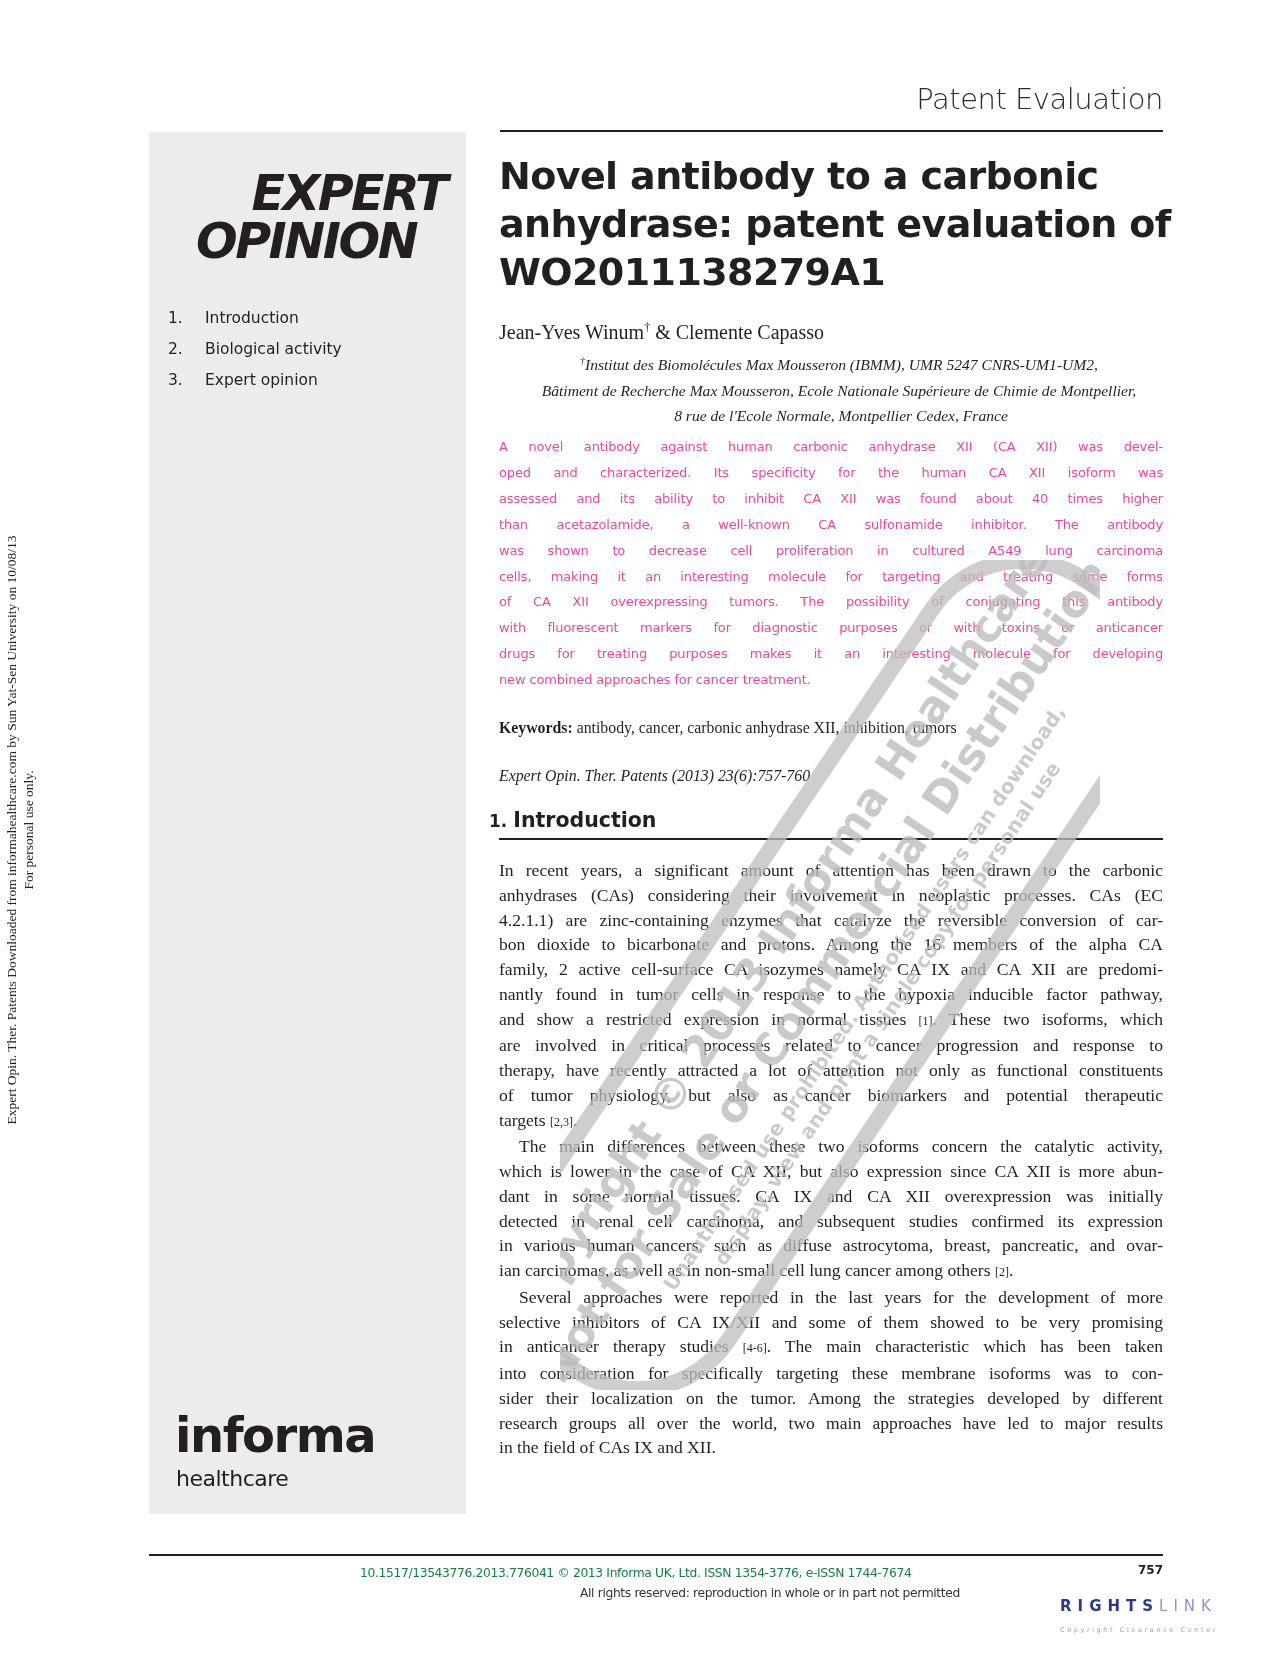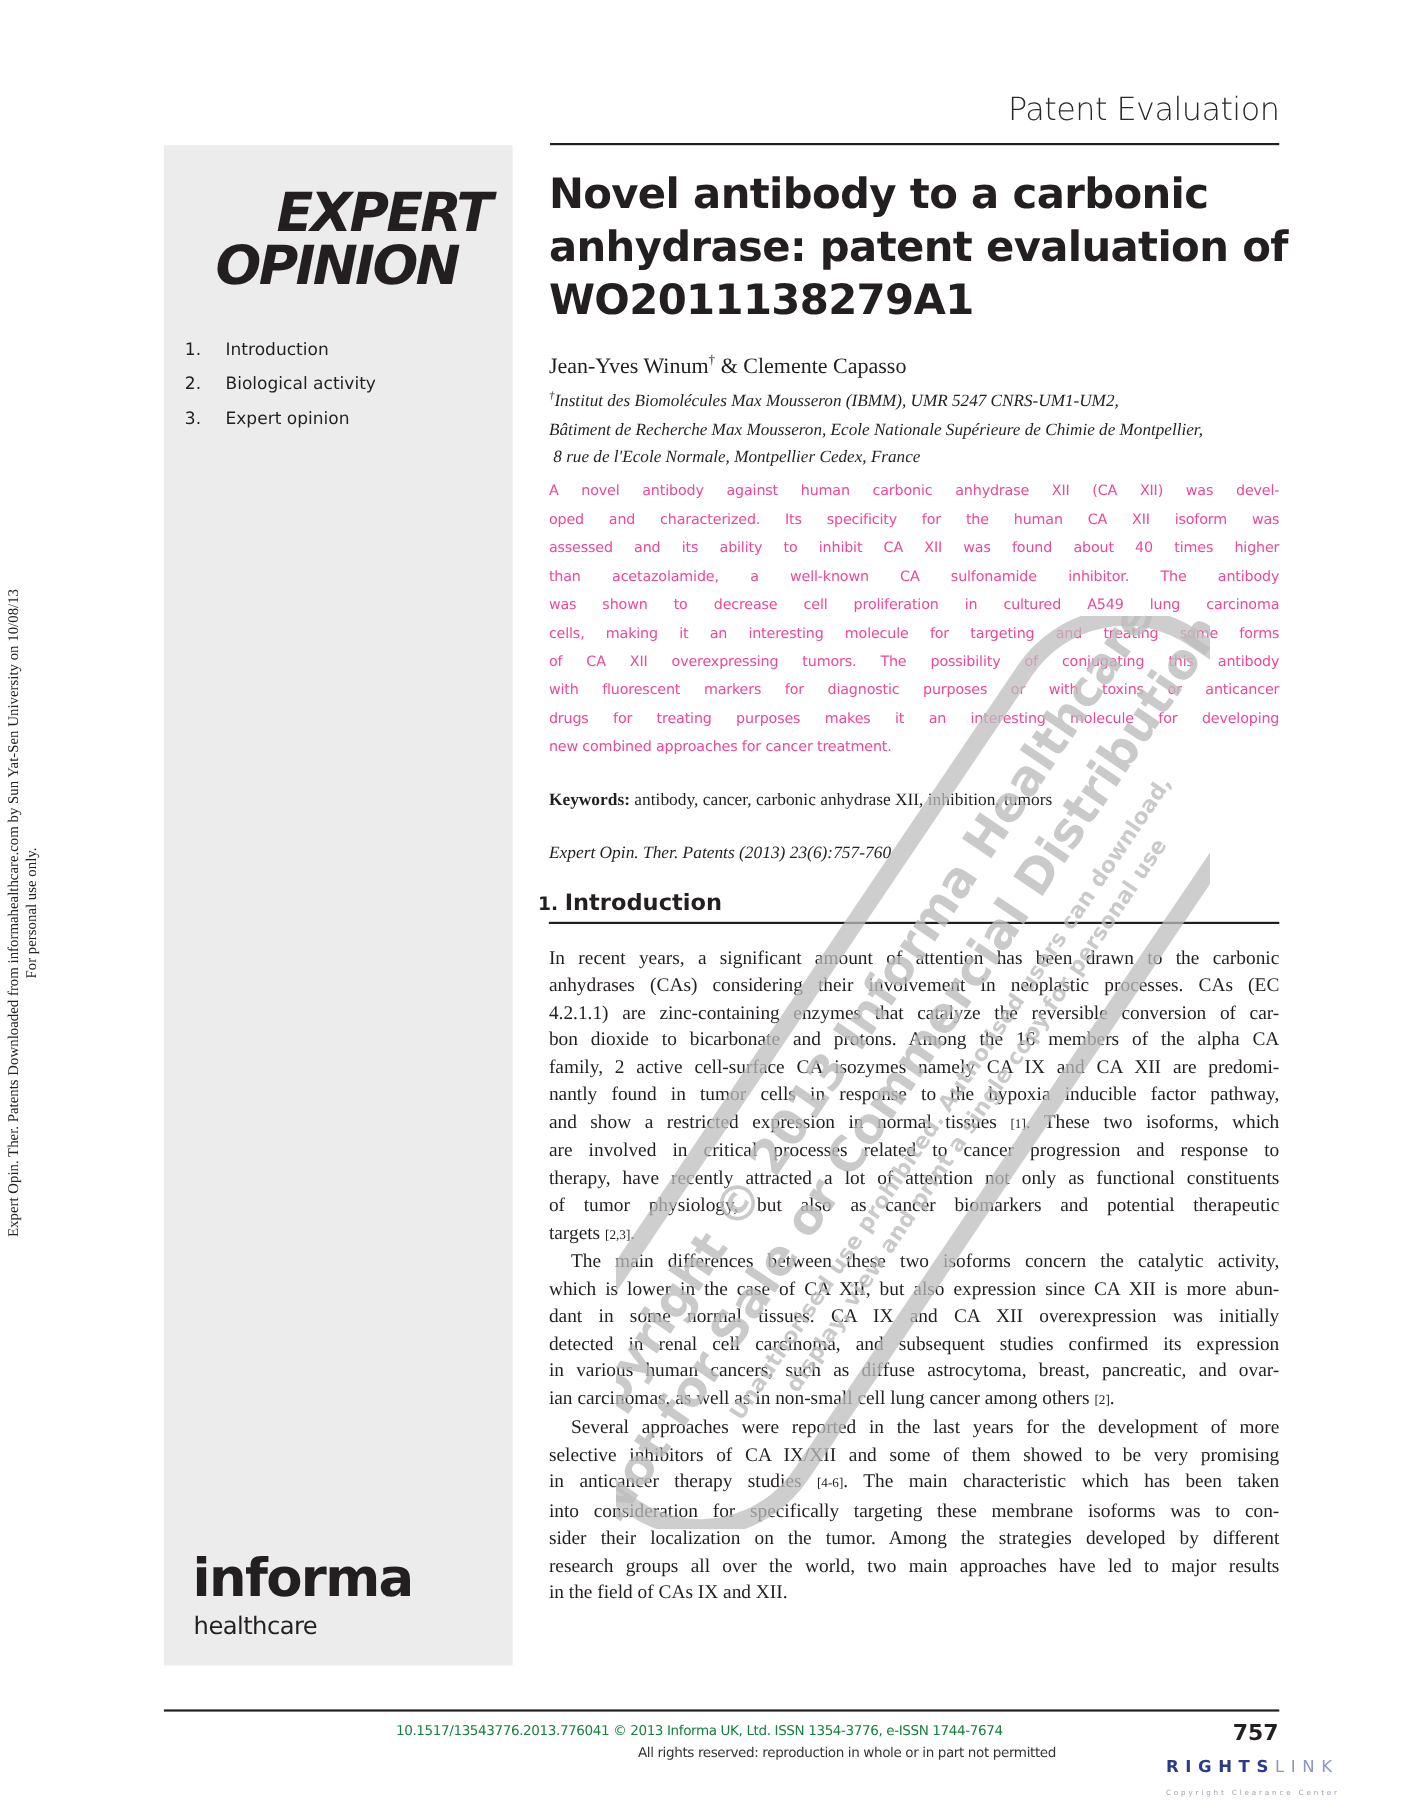--- a/index.html
+++ b/index.html
@@ -42,21 +42,21 @@
 
   .title {
     left: 499px; top: 152px; width: 670px;
     font-family: "DejaVu Sans", sans-serif; font-weight: bold; font-size: 38px;
     line-height: 48px; letter-spacing: -0.6px; color: #231f20;
   }
   .title span { display: block; white-space: nowrap; }
 
   .authors { left: 499px; top: 320px; font-family: "Liberation Serif", serif; font-size: 20px; color: #231f20; }
   .authors sup { font-size: 12px; }
-  .affil { left: 499px; top: 348px; width: 680px; font-family: "Liberation Serif", serif; font-style: italic; font-size: 15.6px; line-height: 25.5px; color: #231f20; }
+  .affil { left: 499px; top: 348px; width: 680px; font-family: "Liberation Serif", serif; font-style: italic; font-size: 15.6px; line-height: 25.5px; color: #231f20; text-align: center; }
   .affil span { display: block; white-space: nowrap; }
   .affil sup { font-size: 10px; }
 
   .abstract {
     left: 499px; top: 434px; width: 664px;
     font-family: "DejaVu Sans", sans-serif; font-size: 13px; line-height: 25.9px;
     text-align: justify; color: #ec4899; letter-spacing: -0.15px;
   }
   .abstract span { display: block; text-align: justify; text-align-last: justify; white-space: nowrap; }
   .abstract span.last { text-align-last: left; }
@@ -78,21 +78,21 @@
   .body-text span.indent { text-indent: 20px; }
   .body-text small { font-size: 12px; }
 
   .watermark {
     left: 560px; top: 560px; width: 540px; height: 830px; pointer-events: none;
   }
 
   .foot-rule { left: 149px; top: 1554px; width: 1014px; height: 1.5px; background: #231f20; }
   .foot-line1 { left: 360px; top: 1566px; width: 600px; text-align: left; font-family: "DejaVu Sans", sans-serif; font-size: 12.3px; letter-spacing: -0.35px; color: #15803d; }
   .foot-line2 { left: 360px; top: 1586px; width: 600px; text-align: right; font-family: "DejaVu Sans", sans-serif; font-size: 12.3px; letter-spacing: -0.35px; color: #333; }
-  .page-num { left: 1120px; top: 1563px; width: 43px; text-align: center; font-family: "DejaVu Sans", sans-serif; font-weight: bold; font-size: 20px; color: #231f20; }
+  .page-num { left: 1120px; top: 1563px; width: 43px; text-align: right; font-family: "DejaVu Sans", sans-serif; font-weight: bold; font-size: 12px; color: #231f20; }
   .rightslink { left: 1060px; top: 1597px; width: 246px; height: 34px; }
   .rl-word { font-family: "DejaVu Sans", sans-serif; font-weight: bold; font-size: 15px; letter-spacing: 6px; color: #2b3a8c; }
   .rl-word .light { color: #8d96c6; font-weight: normal; }
   .rl-sub { font-family: "DejaVu Sans", sans-serif; font-size: 6.5px; letter-spacing: 2.6px; color: #9aa0b8; margin-top: 11px; }
   .rl-chev { position: absolute; right: 2px; top: 0px; font-family: "DejaVu Sans", sans-serif; font-size: 18px; color: #2b3a8c; font-weight: bold; }
 </style>
 </head>
 <body>
 
 <div class="side-stamp">

